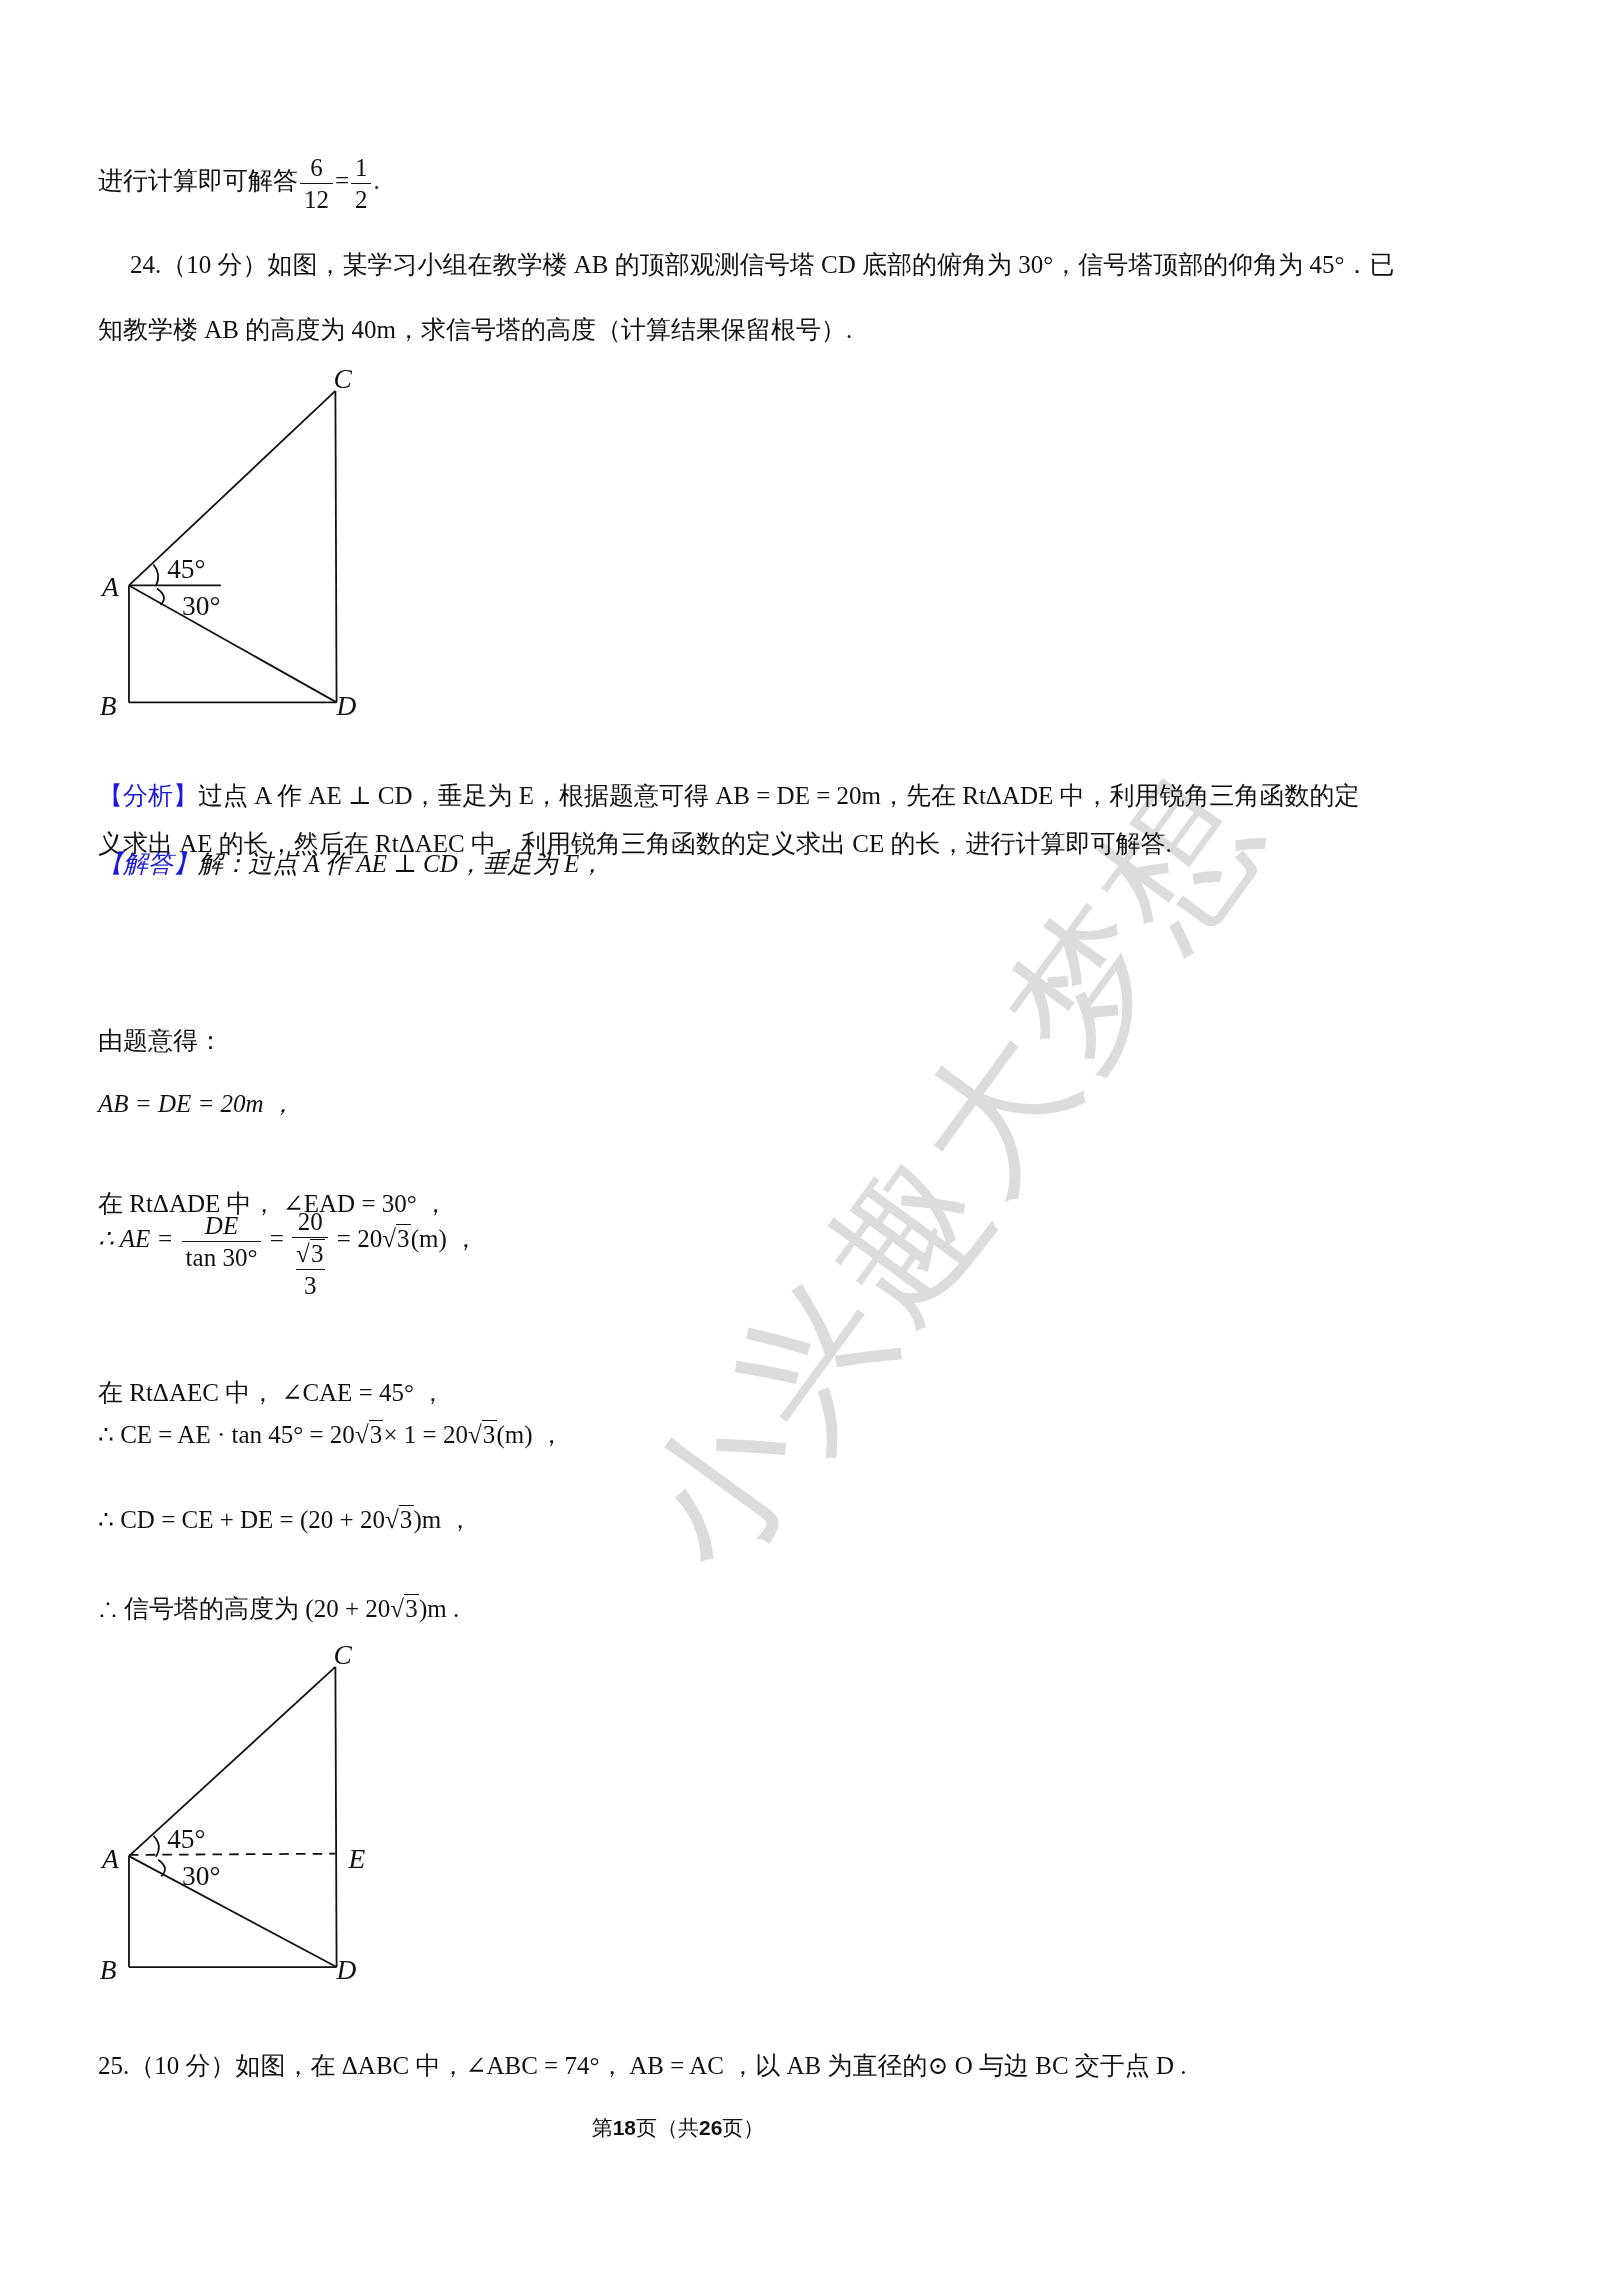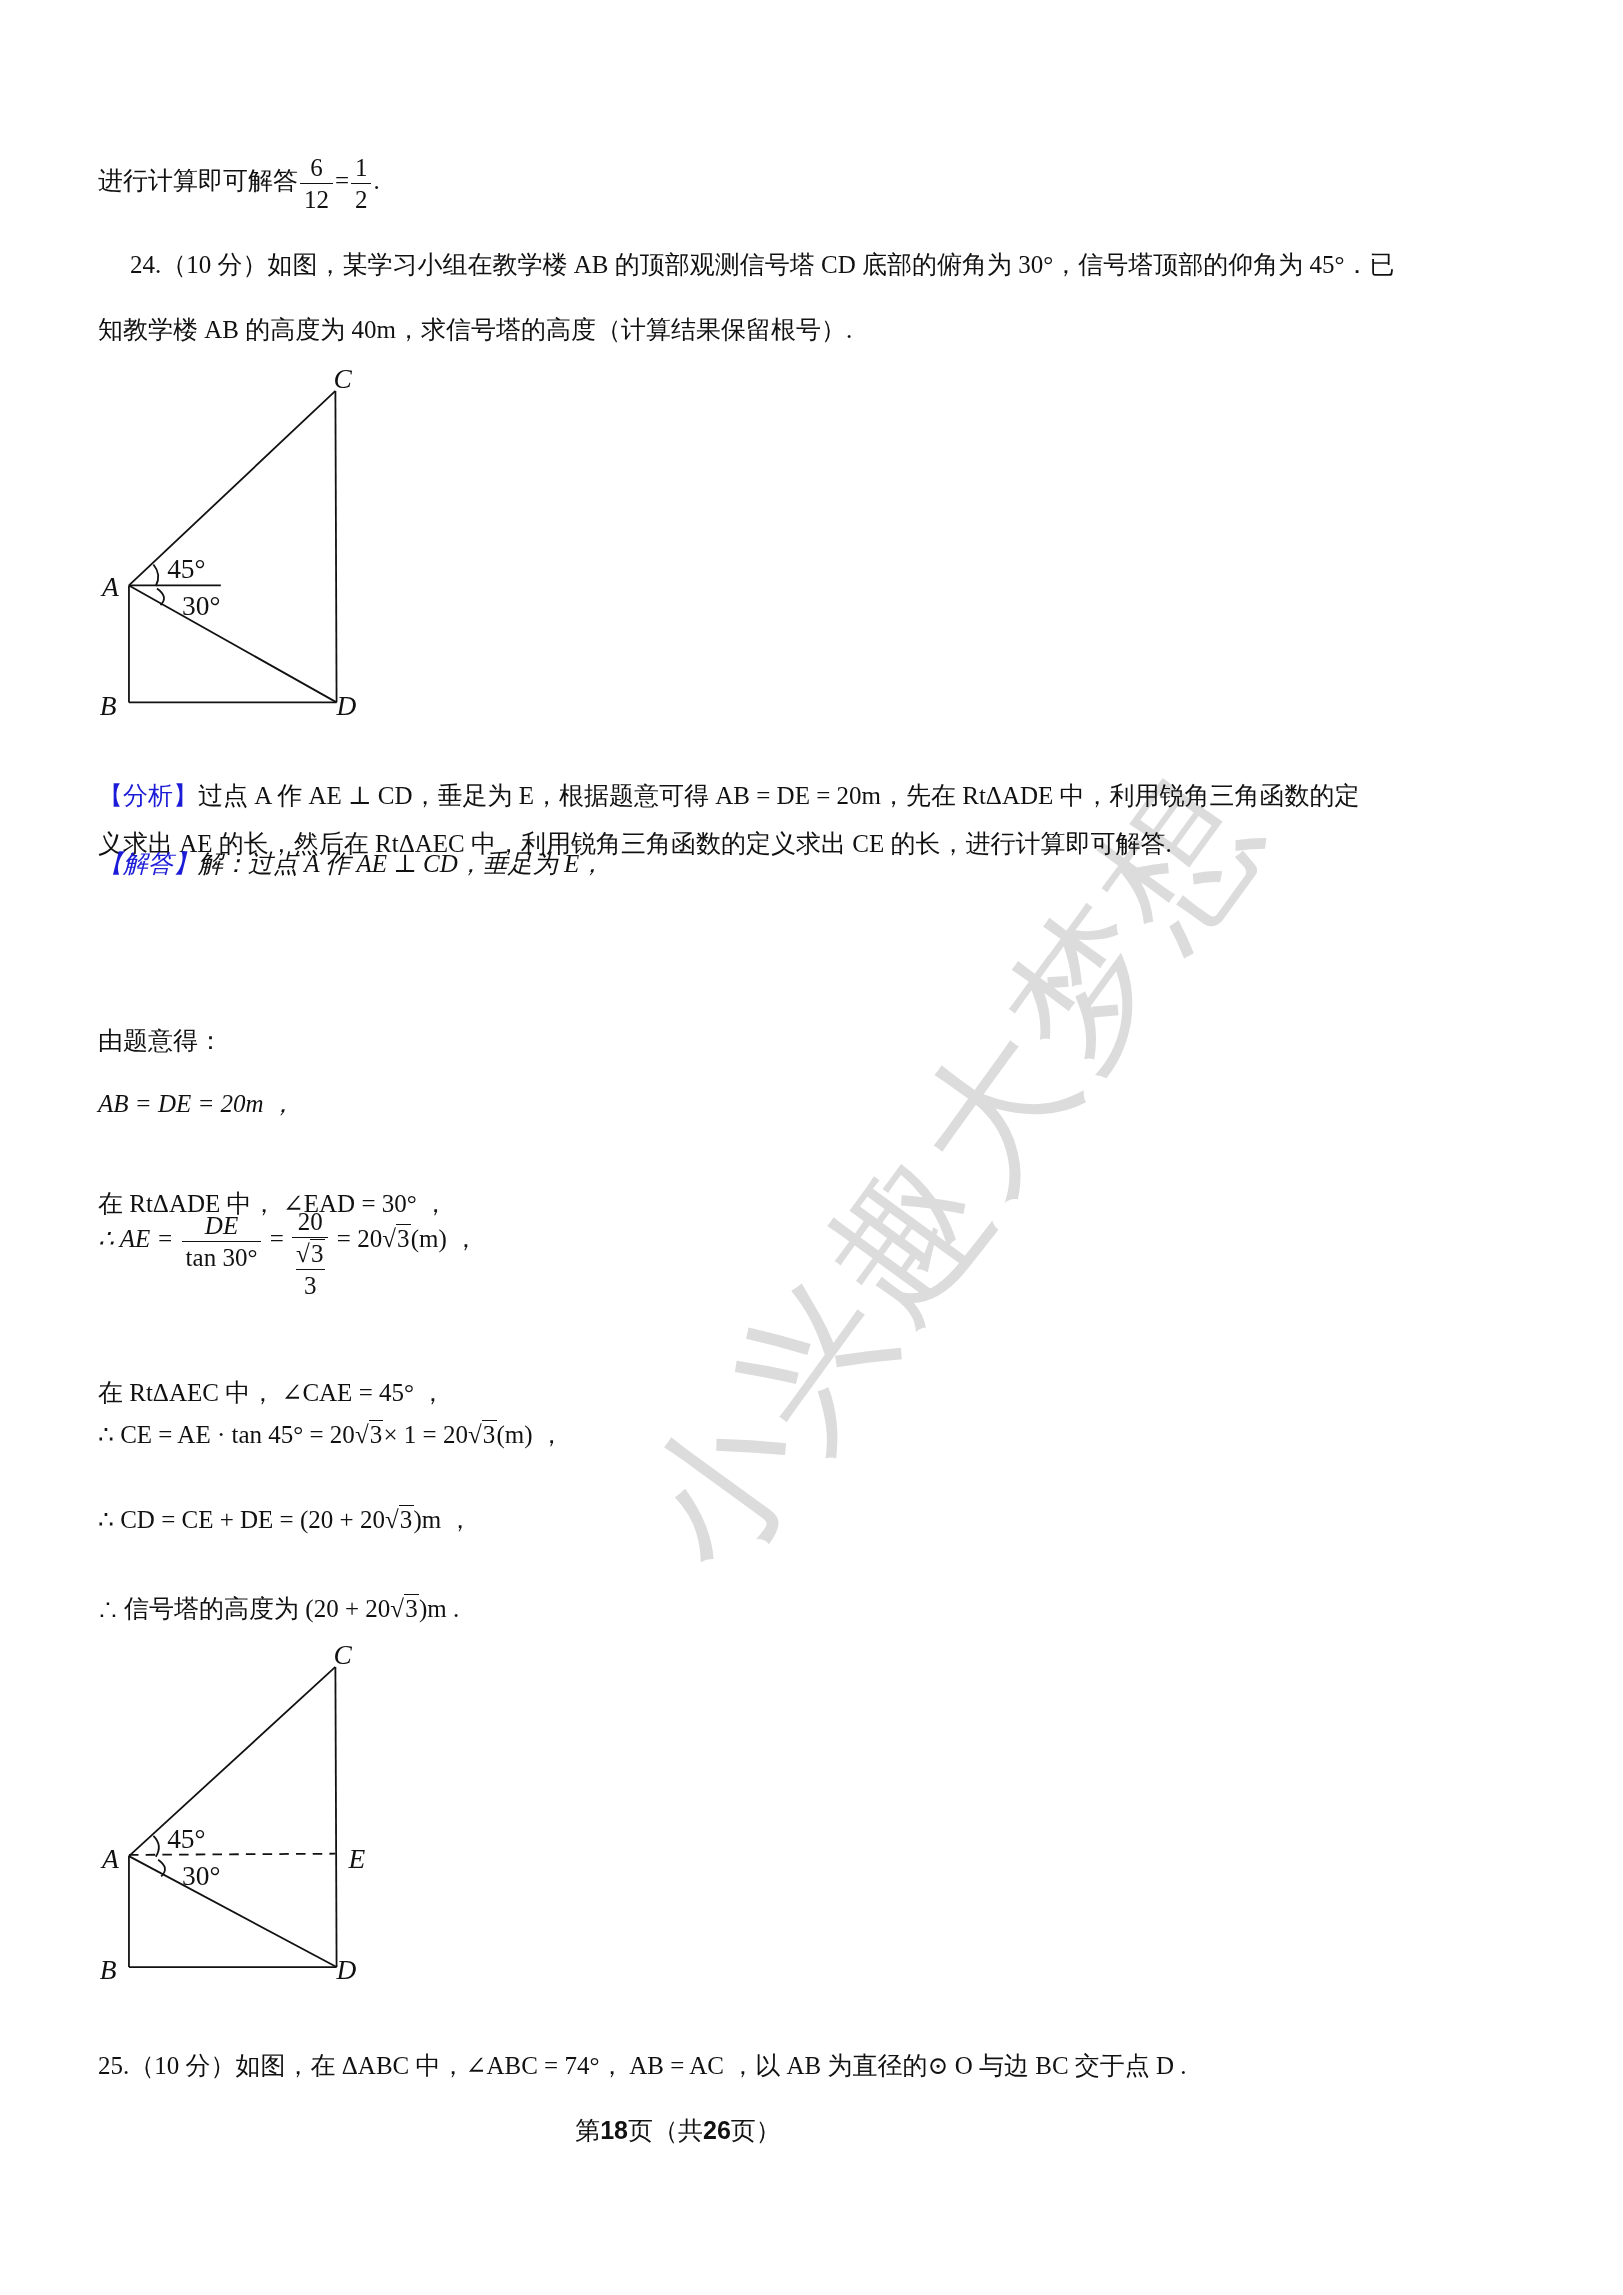--- a/index.html
+++ b/index.html
@@ -12,21 +12,21 @@
   .frac .num, .frac .den { display:block; padding:0 3.6px; line-height:31px; }
   .frac .num { border-bottom:1.8px solid #111; }
   .frac .inner { display:inline-block; vertical-align:middle; text-align:center; }
   .sqrt { display:inline-block; }
   .sqrt .rad { border-top:1.8px solid #111; padding:0 1.2px; }
   .diagram { position:absolute; left:83px; }
   .diagram svg { display:block; }
   .watermark { position:absolute; left:489px; top:1073px; font-family:"DejaVu Serif",serif;
                font-size:149px; color:#dcdcdc; transform:rotate(-54deg); transform-origin:center;
                white-space:nowrap; letter-spacing:6px; pointer-events:none; }
-  .footer { position:absolute; top:2114px; left:0; width:1356px; text-align:center; font-size:25px; }
+  .footer { position:absolute; top:2114px; left:0; width:1356px; text-align:center; font-size:21px; }
   .footer b { font-family:"Liberation Sans","DejaVu Sans",sans-serif; }
 </style>
 </head>
 <body>
 
 <div class="watermark">小兴趣大梦想</div>
 
 <div class="line" style="top:152px;">
   <span>进行计算即可解答</span><span class="frac"><span class="num">6</span><span class="den">12</span></span><span>=</span><span class="frac"><span class="num">1</span><span class="den">2</span></span><span>.</span>
 </div>

